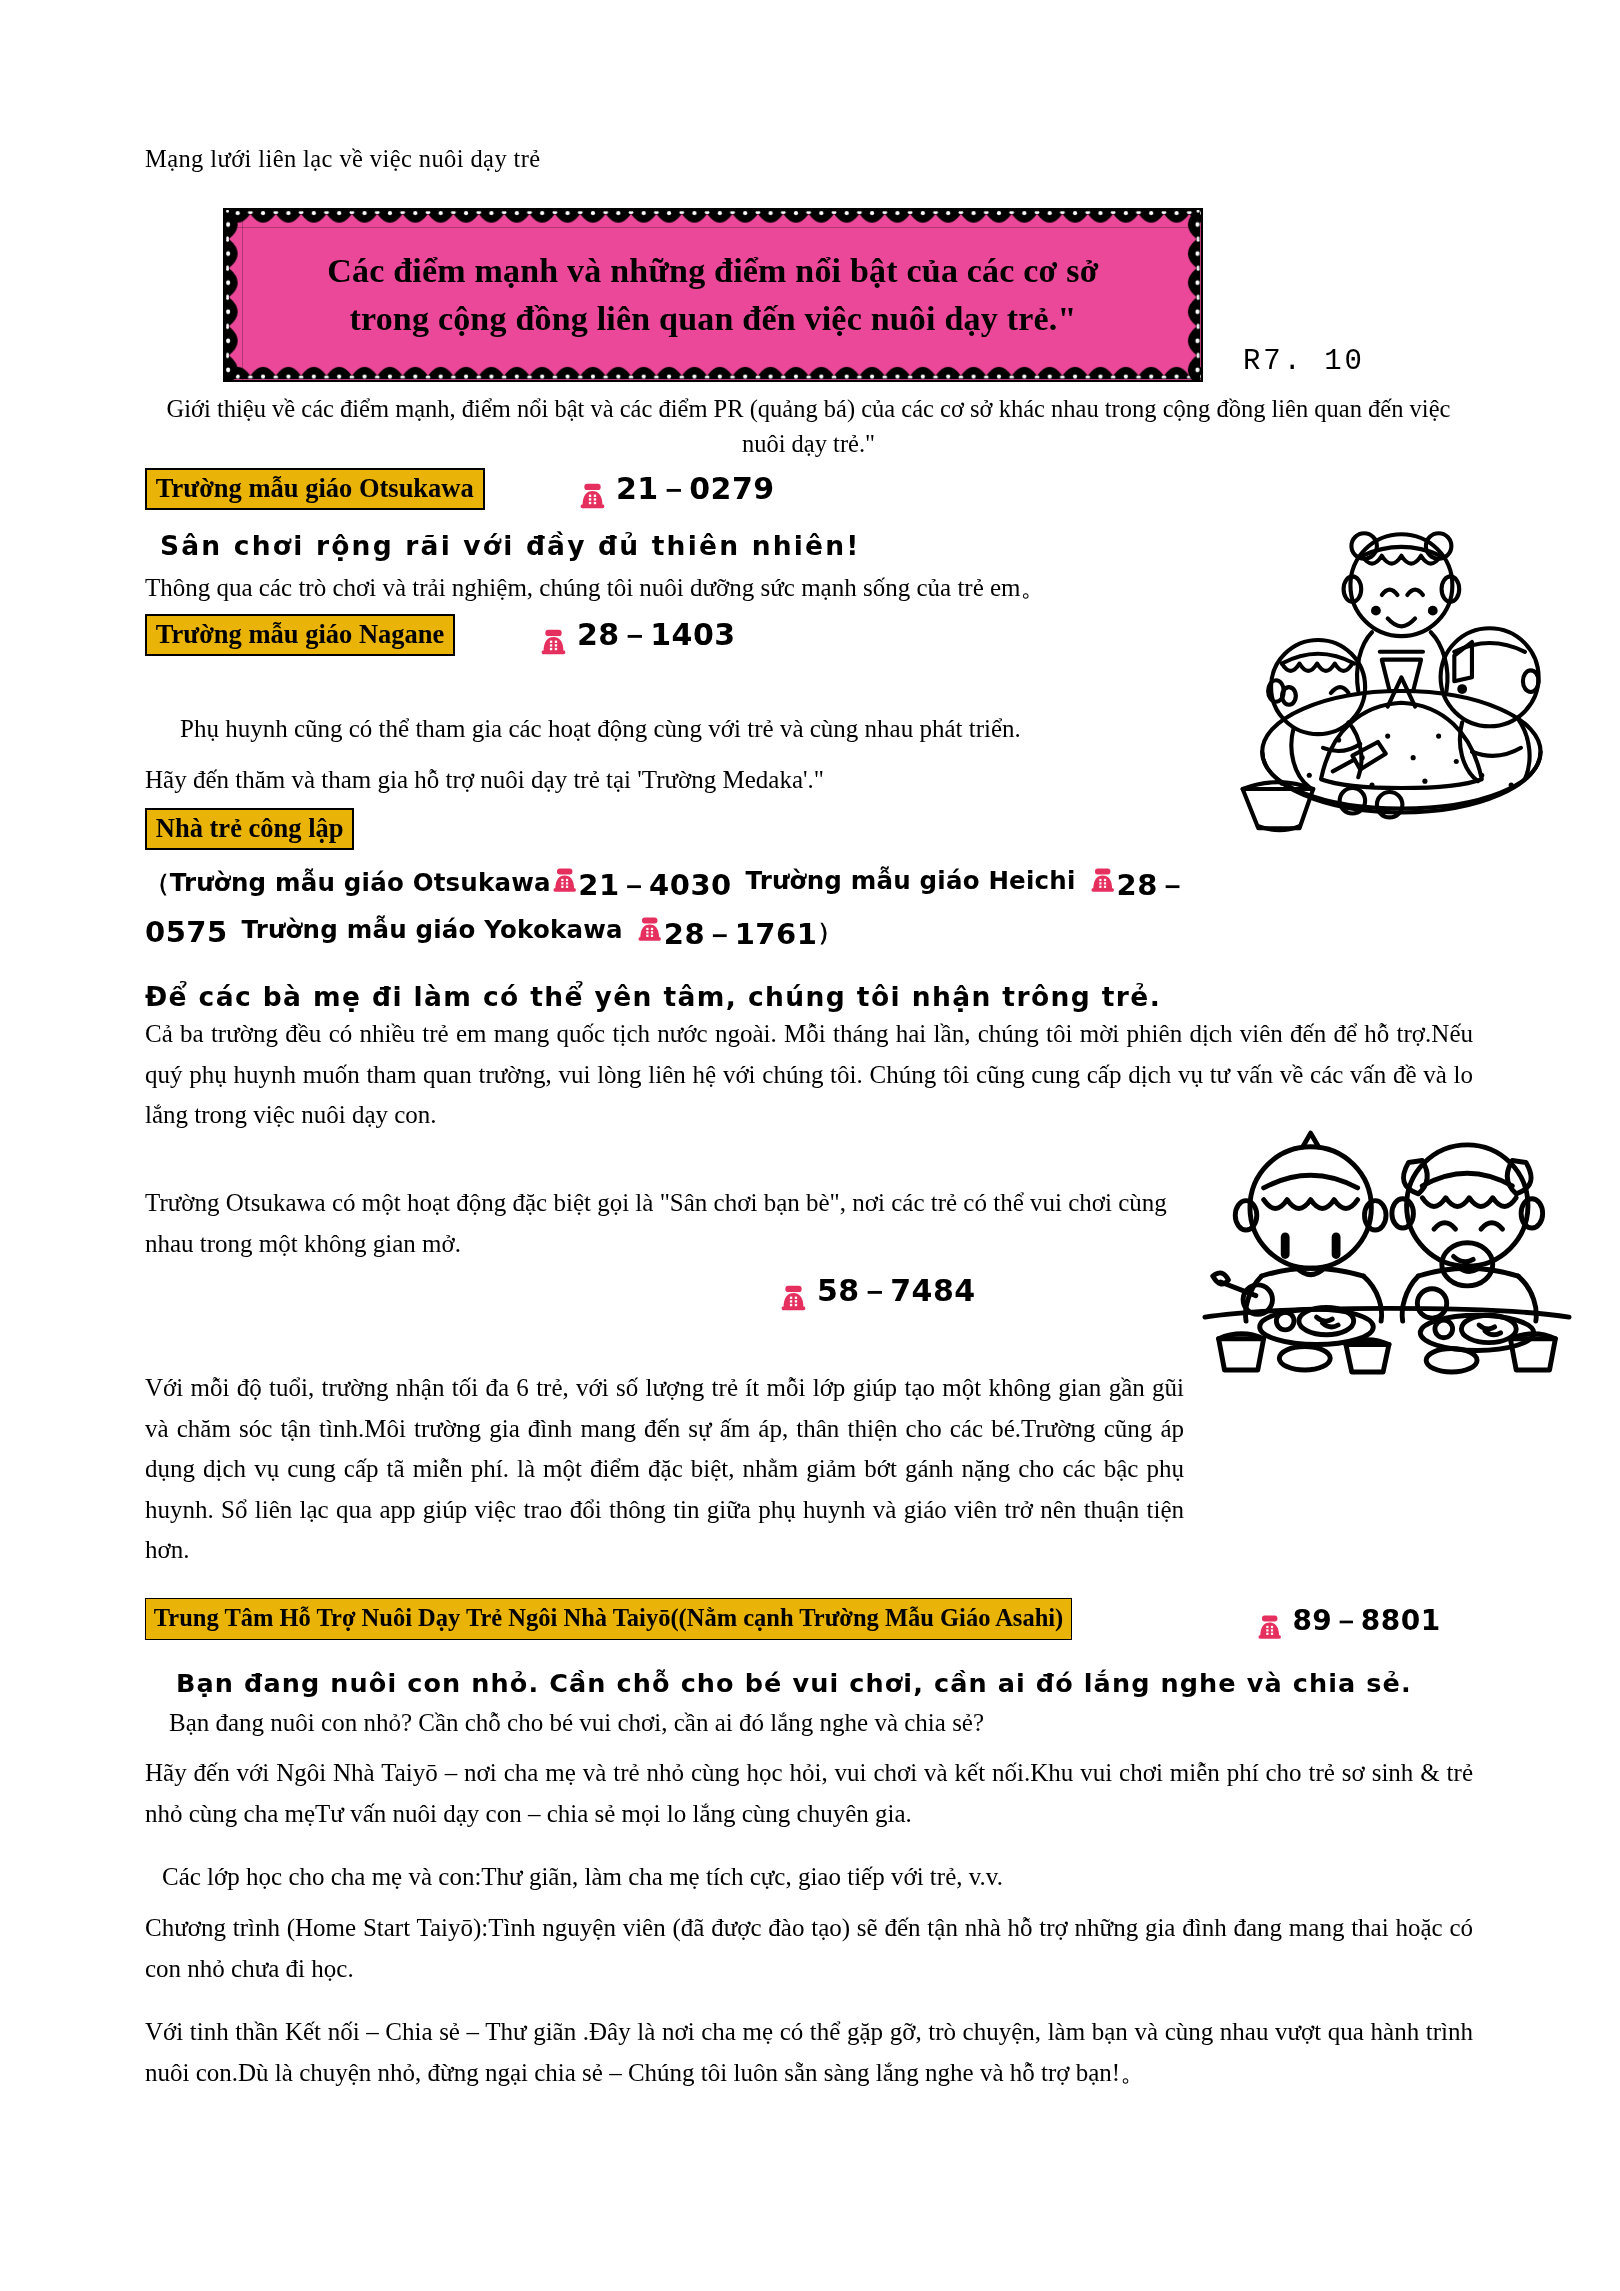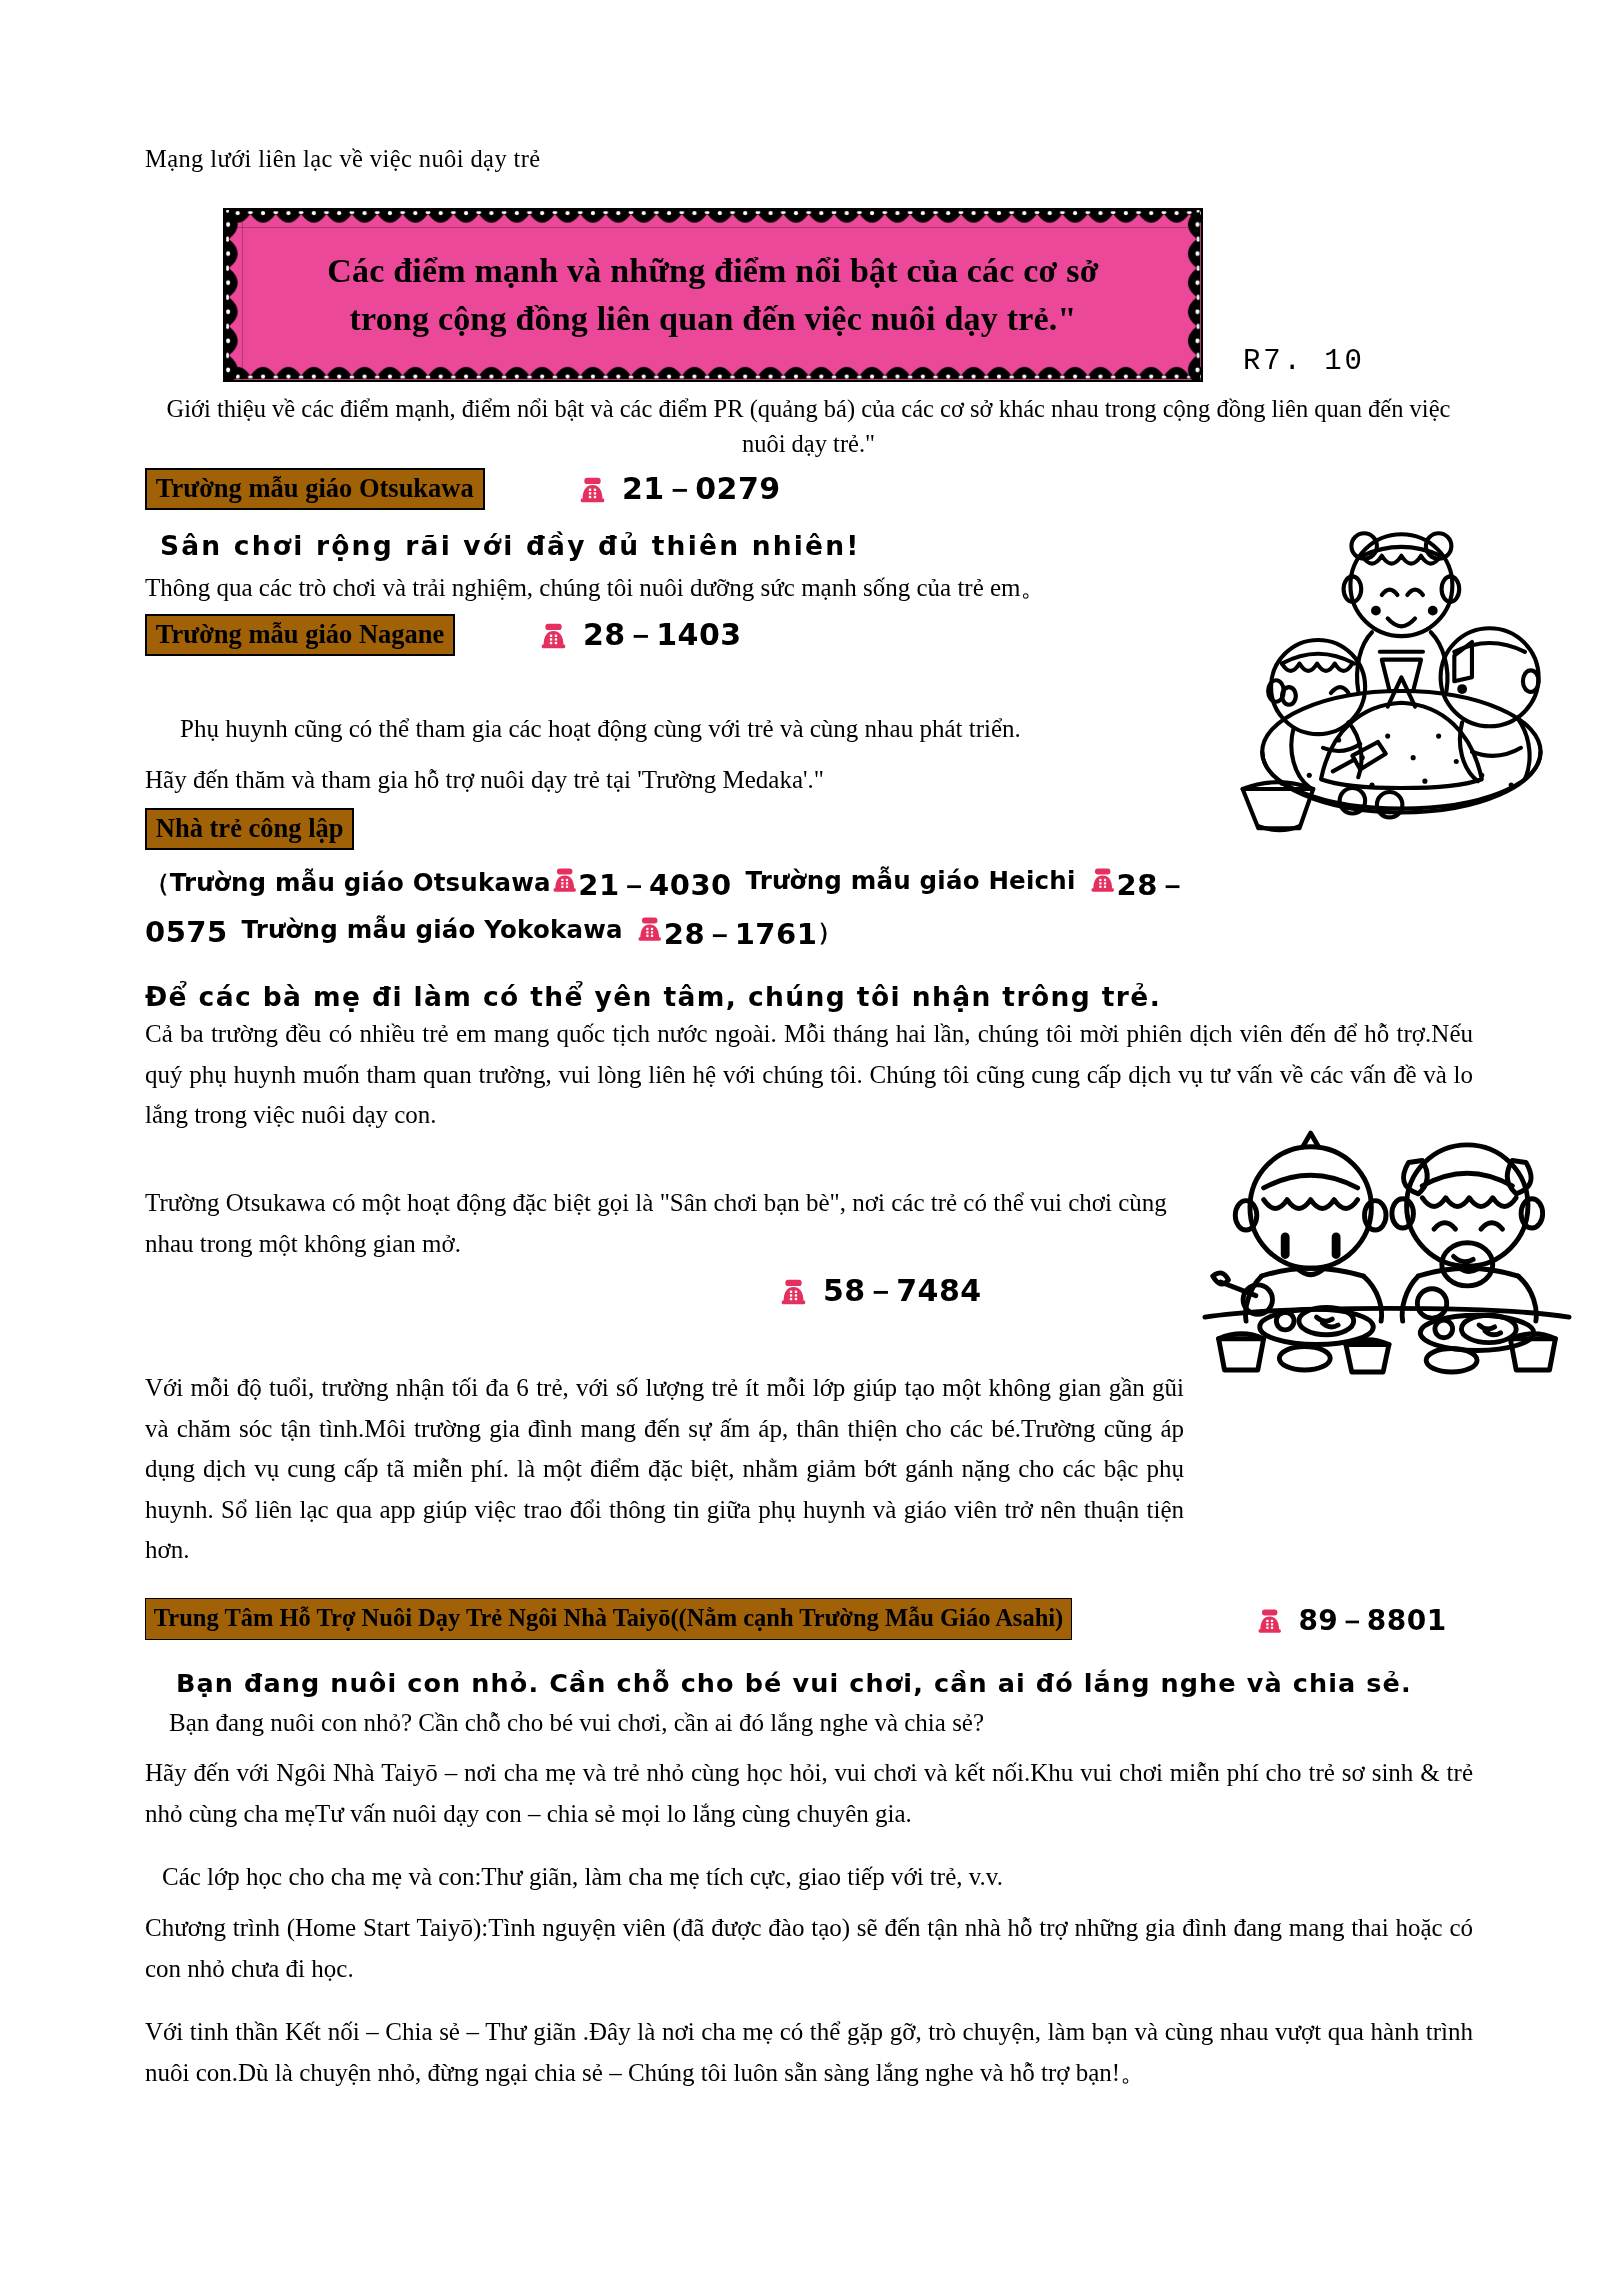--- a/index.html
+++ b/index.html
@@ -97,31 +97,31 @@
 
   
   .namebox {
     position: absolute;
     border: 2px solid #000;
     padding: 2px 8.8px 3.9px 8.8px;
     font-weight: bold;
     font-size: 26.5px;
     line-height: 1.22;
     white-space: nowrap;
-    background: #a16207;
+    background: #eab308;
     box-sizing: border-box;
   }
   .namebox.thin { border-width: 1.5px; }
 
   
   .phone {
     position: absolute;
     display: flex;
-    align-items: center;
-    gap: 15px;
+    align-items: flex-end;
+    gap: 9px;
     white-space: nowrap;
   }
   .phone-num {
     font-family: "DejaVu Sans", "Liberation Sans", sans-serif;
     font-weight: bold;
     font-size: 30px;
     letter-spacing: 0.5px;
   }
   .tel-icon { display: inline-block; vertical-align: middle; }
 

